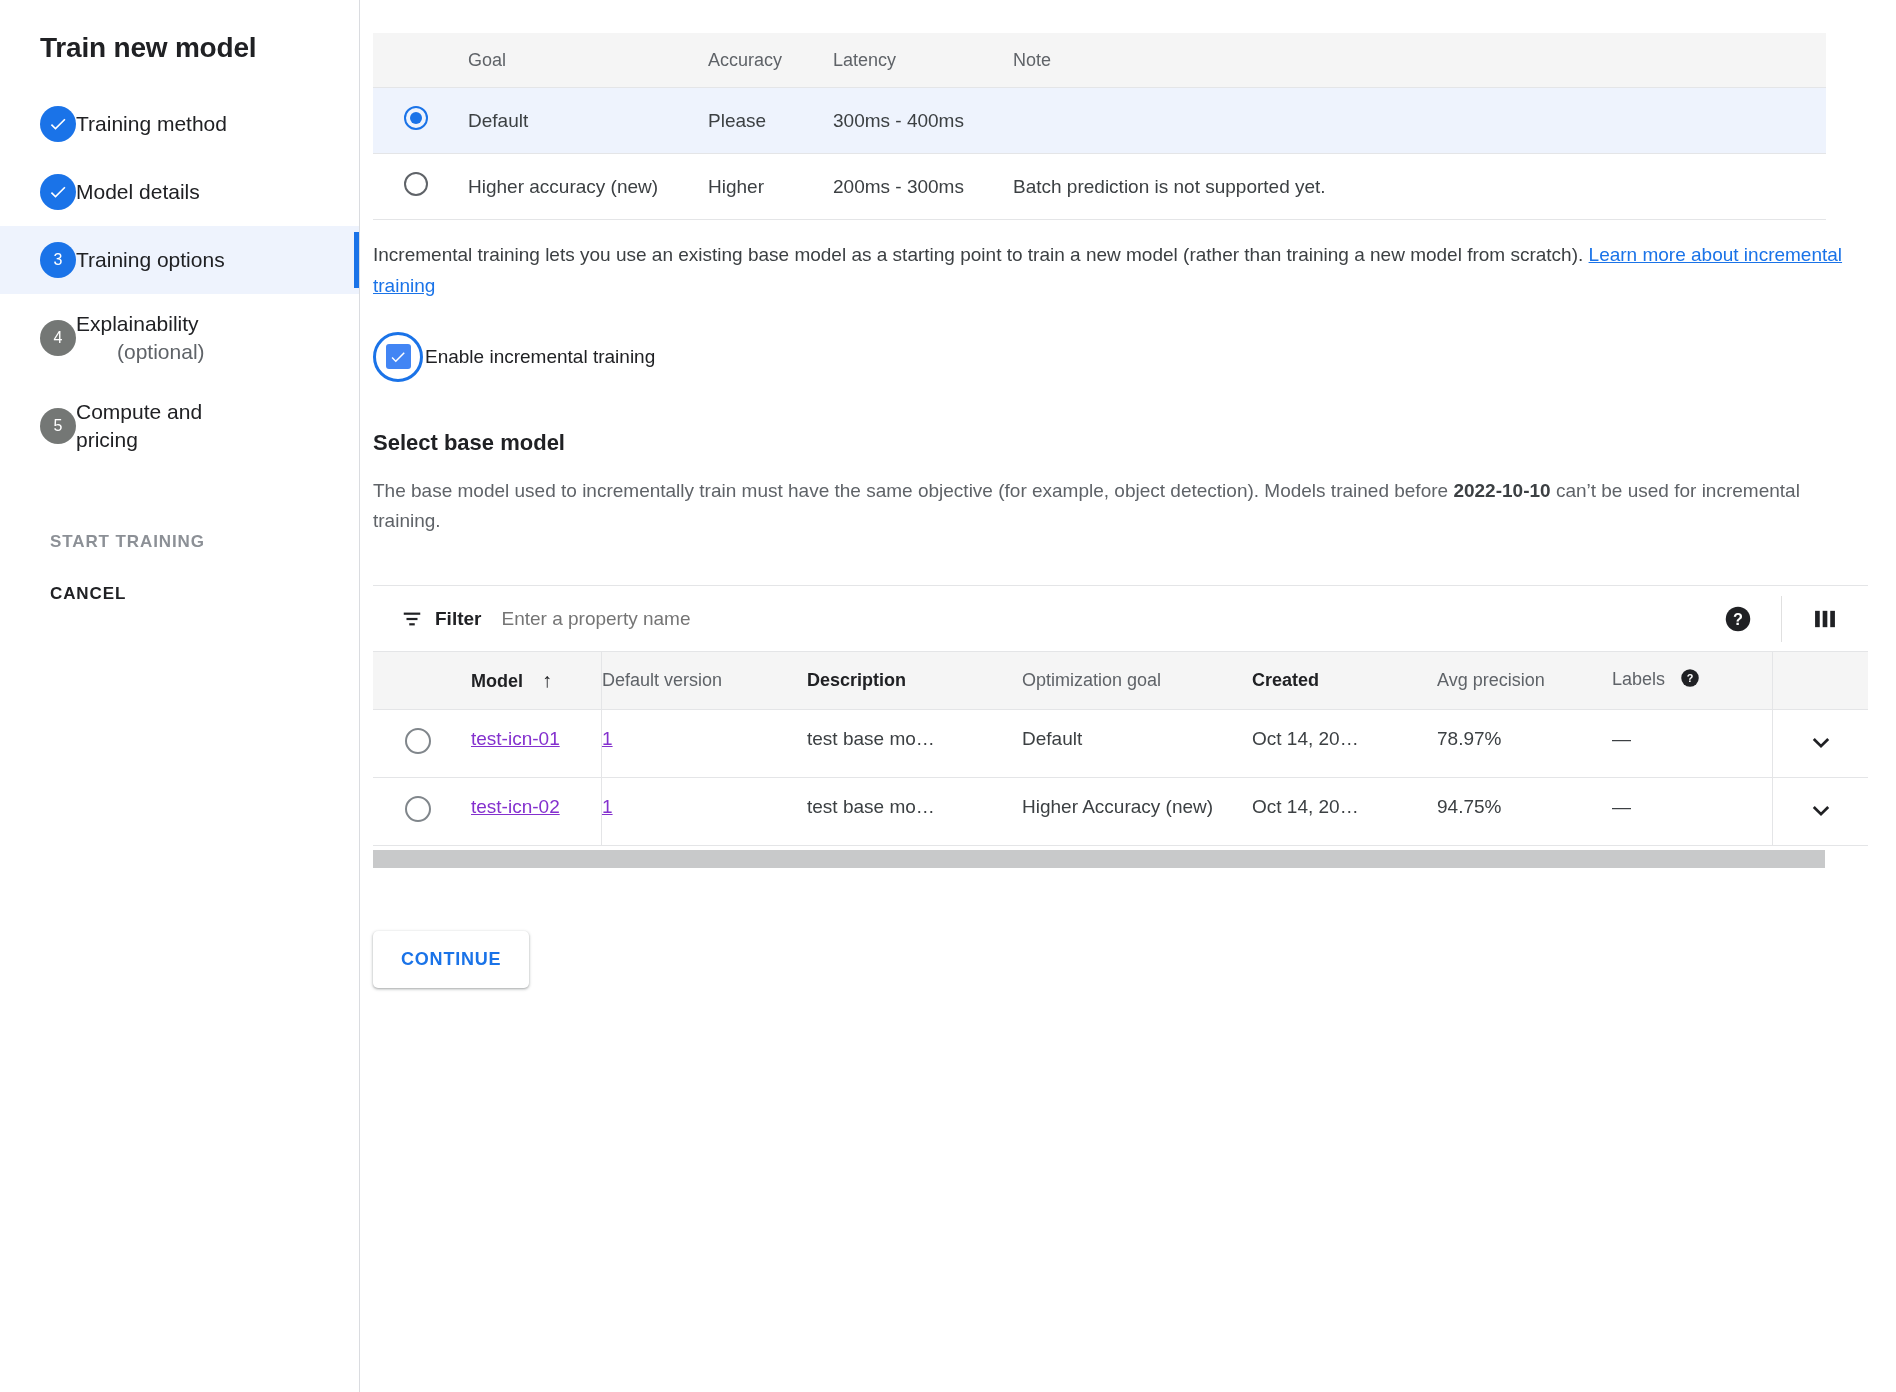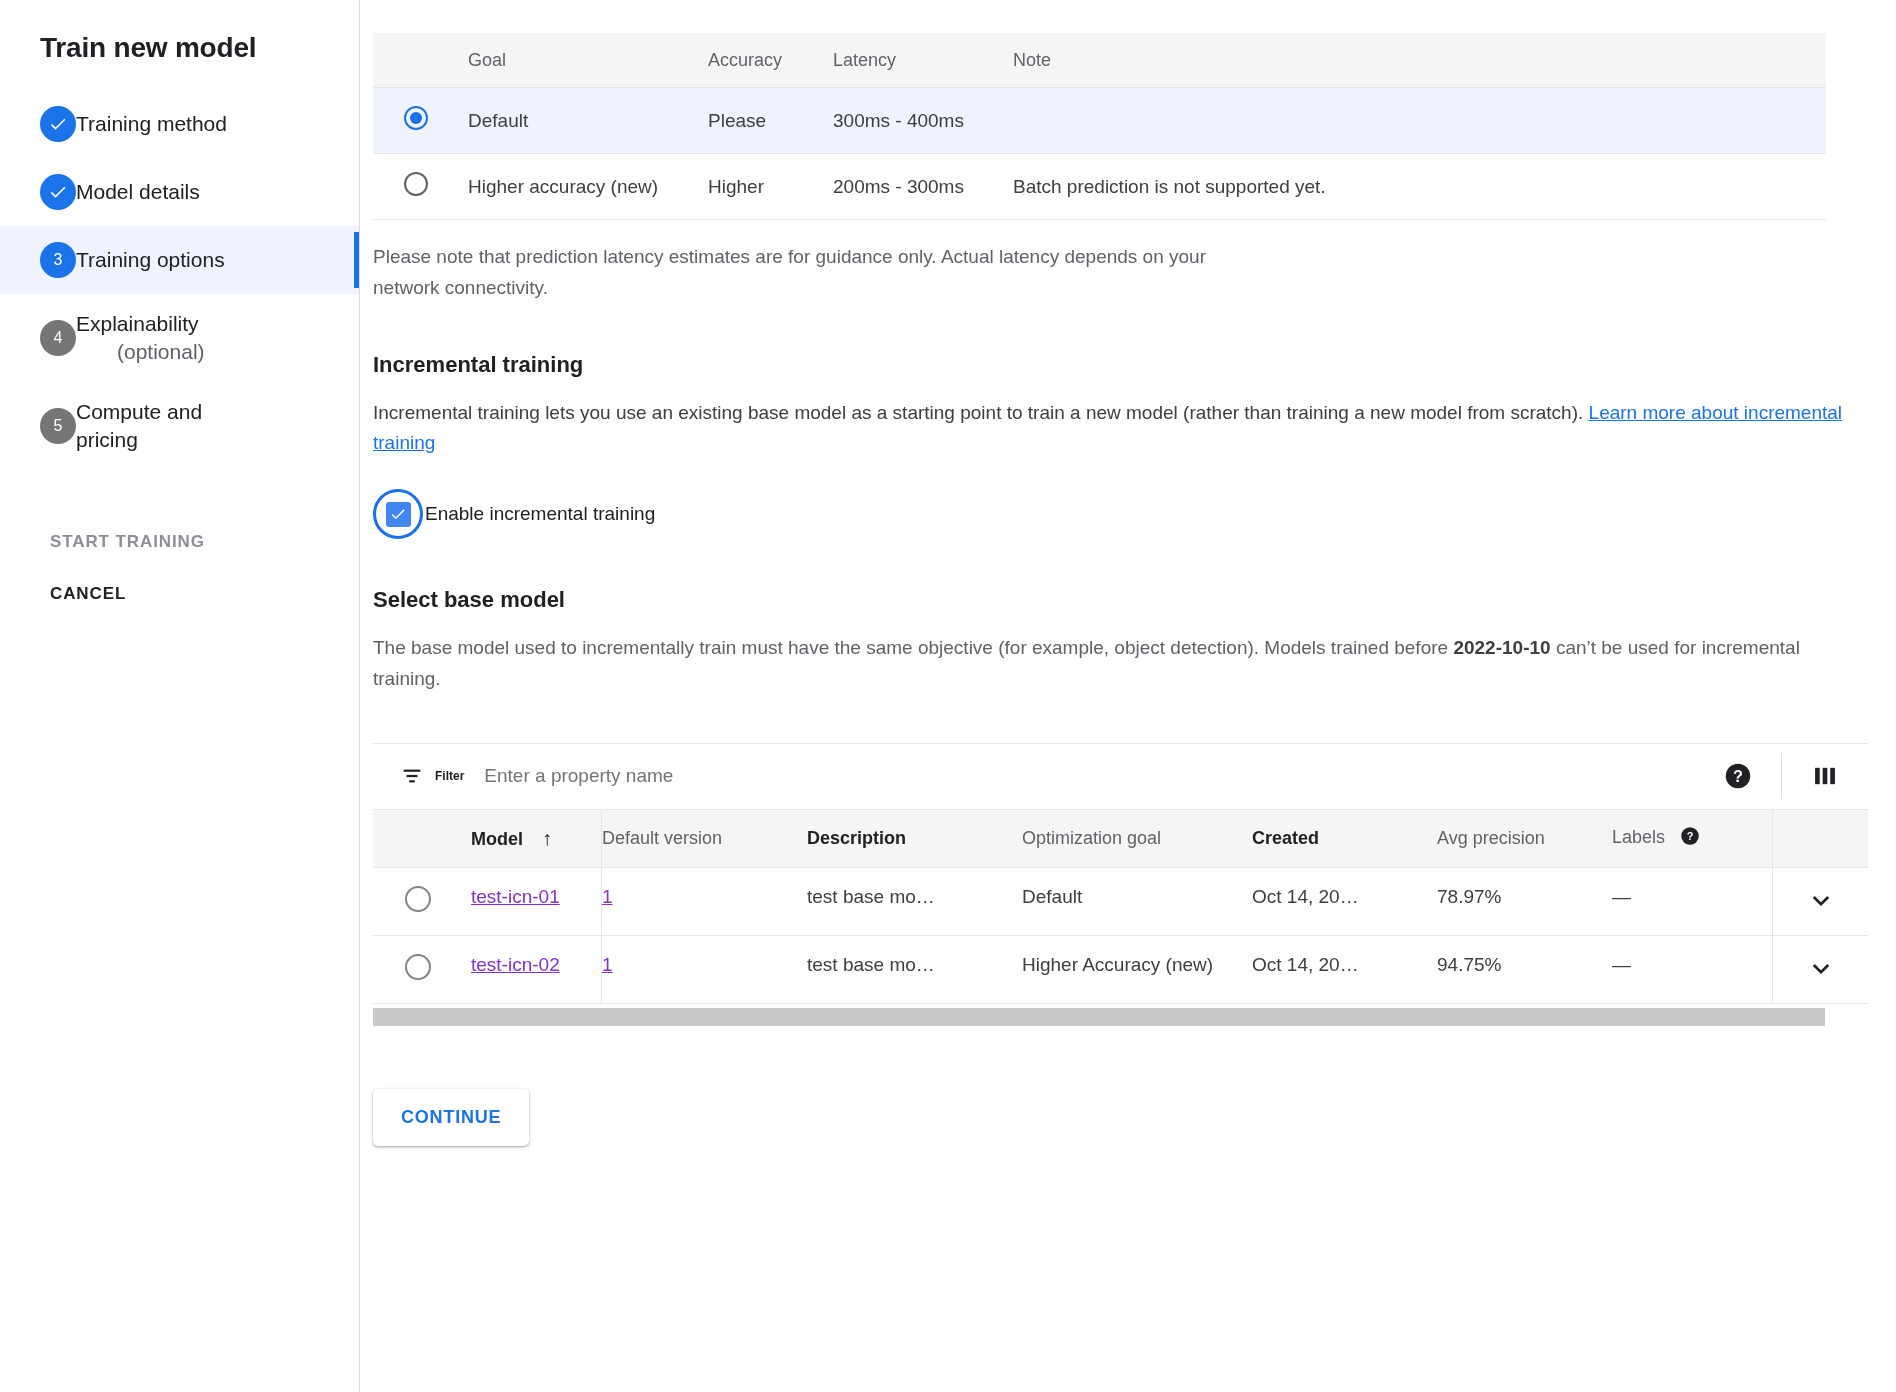--- a/index.html
+++ b/index.html
@@ -140,21 +140,21 @@
     border-top:1px solid #e4e5e7;
     position:relative;
     box-sizing:border-box;
   }
   .picker-toolbar{
     height:65px;display:flex;align-items:center;
     border-bottom:1px solid #e4e5e7;
     position:relative;
   }
   .filter-icon{margin-left:28px;display:flex;align-items:center;}
-  .filter-label{font-size:12px;font-weight:bold;color:#202124;margin-left:12px;text-align:center;}
+  .filter-label{font-size:19px;font-weight:bold;color:#202124;margin-left:12px;text-align:center;}
   .filter-input{
     border:0;outline:0;font-size:19px;color:#80868b;
     font-family:"Liberation Sans", sans-serif;
     margin-left:18px;width:480px;background:transparent;
   }
   .toolbar-right{margin-left:auto;display:flex;align-items:center;height:100%;}
   .icon-btn{
     width:86px;height:100%;display:flex;align-items:center;justify-content:center;
   }
   .toolbar-sep{width:1px;background:#e0e0e0;height:46px;}
@@ -287,23 +287,21 @@
         <tr>
           <td><span class="radio"></span></td>
           <td>Higher accuracy (new)</td>
           <td>Higher</td>
           <td>200ms - 300ms</td>
           <td>Batch prediction is not supported yet.</td>
         </tr>
       </tbody>
     </table>
 
-    <p class="note-para">Please note that prediction latency estimates are for guidance only. Actual latency depends on your network connectivity.</p>
-
-    <h3 class="sec-title">Incremental training</h3>
+
 
     <p class="sec-para">
       <span>Incremental training lets you use an existing base model as a starting point to train a new model (rather than training a new model from scratch). </span><a class="link" href="#">Learn more about incremental training</a>
     </p>
 
     <div class="checkrow">
       <span class="check-wrap">
         <span class="checkbox">
           <svg width="18" height="18" viewBox="0 0 24 24">
               <path fill="#fff" d="M9 16.2 4.8 12l-1.4 1.4L9 19 21 7l-1.4-1.4z"></path>

